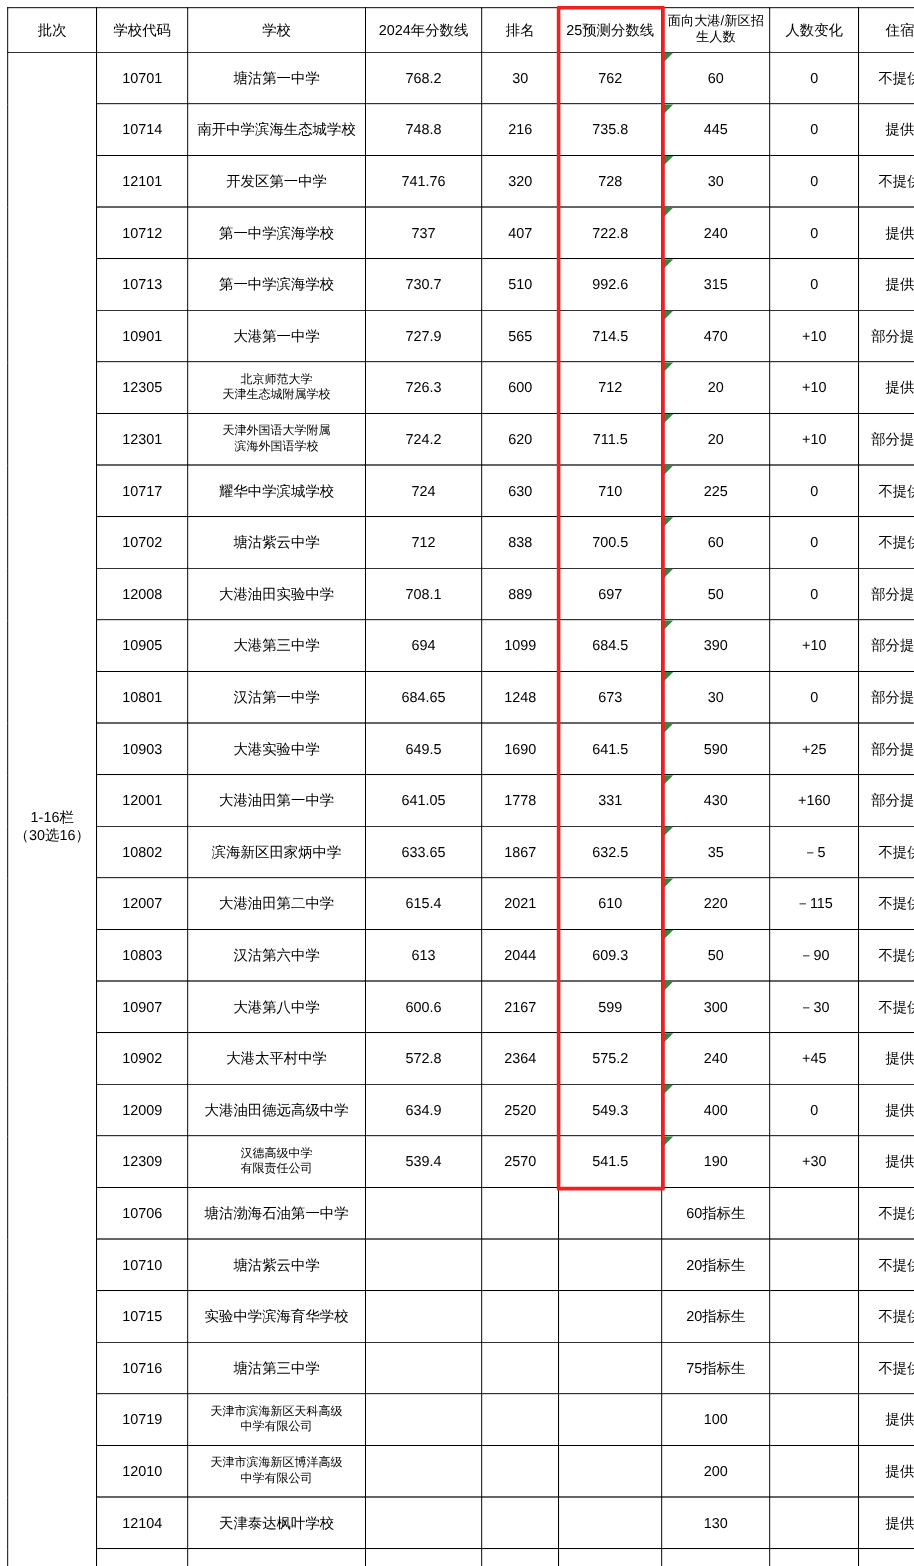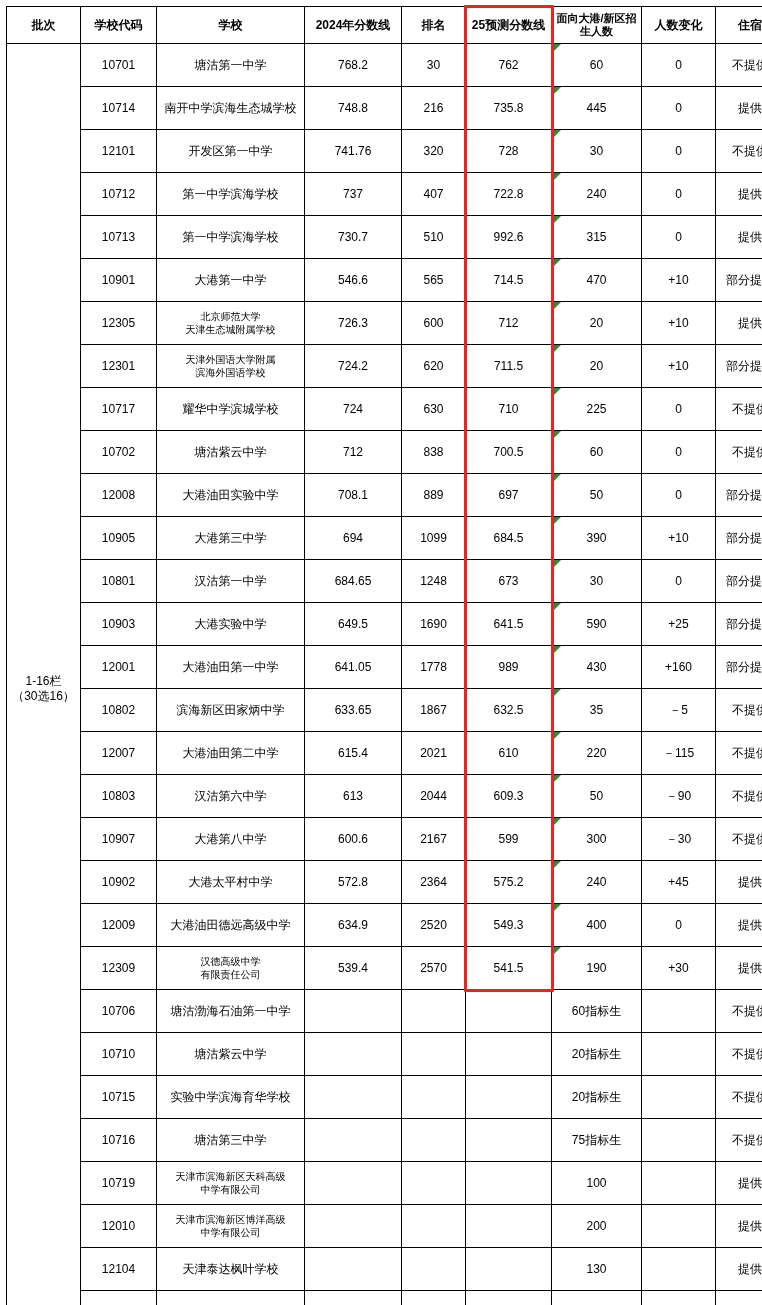--- a/index.html
+++ b/index.html
@@ -29,21 +29,21 @@
     border: 1px solid #000000;
     text-align: center;
     vertical-align: middle;
     font-size: 12px;
     line-height: 1.25;
     padding: 2px 1px;
     background: #ffffff;
     position: relative;
   }
   thead th {
-    font-weight: bold;
+    font-weight: normal;
     font-size: 12.5px;
     height: 32px;
   }
   
   col.c-batch   { width: 74px; }
   col.c-code    { width: 76px; }
   col.c-school  { width: 148px; }
   col.c-score24 { width: 97px; }
   col.c-rank    { width: 64px; }
   col.c-pred    { width: 86px; }
@@ -164,21 +164,21 @@
           <td class="num">730.7</td>
           <td class="num">510</td>
           <td class="num">992.6</td>
           <td class="num plan-cell">315<span class="flag"></span></td>
           <td class="num">0</td>
           <td class="num">提供</td>
         </tr>
         <tr class="data-row">
           <td class="num">10901</td>
           <td class="school-name">大港第一中学</td>
-          <td class="num">546.6</td>
+          <td class="num">727.9</td>
           <td class="num">565</td>
           <td class="num">714.5</td>
           <td class="num plan-cell">470<span class="flag"></span></td>
           <td class="num">+10</td>
           <td class="num">部分提供</td>
         </tr>
         <tr class="data-row">
           <td class="num">12305</td>
           <td class="school-name two-line">北京师范大学<br>天津生态城附属学校</td>
           <td class="num">726.3</td>
@@ -256,21 +256,21 @@
           <td class="num">641.5</td>
           <td class="num plan-cell">590<span class="flag"></span></td>
           <td class="num">+25</td>
           <td class="num">部分提供</td>
         </tr>
         <tr class="data-row">
           <td class="num">12001</td>
           <td class="school-name">大港油田第一中学</td>
           <td class="num">641.05</td>
           <td class="num">1778</td>
-          <td class="num">989</td>
+          <td class="num">331</td>
           <td class="num plan-cell">430<span class="flag"></span></td>
           <td class="num">+160</td>
           <td class="num">部分提供</td>
         </tr>
         <tr class="data-row">
           <td class="num">10802</td>
           <td class="school-name">滨海新区田家炳中学</td>
           <td class="num">633.65</td>
           <td class="num">1867</td>
           <td class="num">632.5</td>

